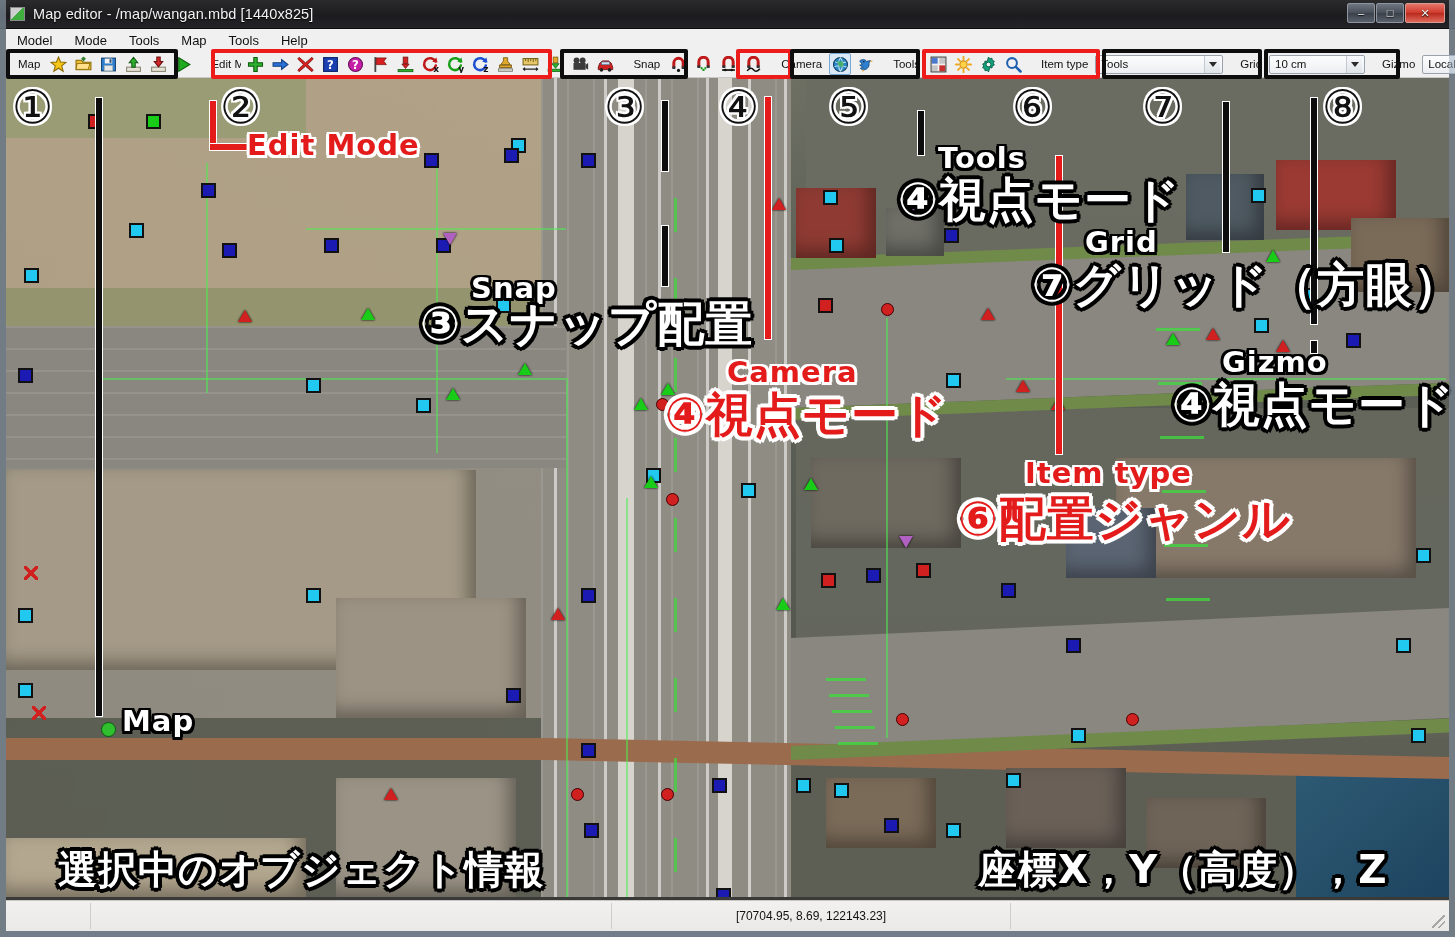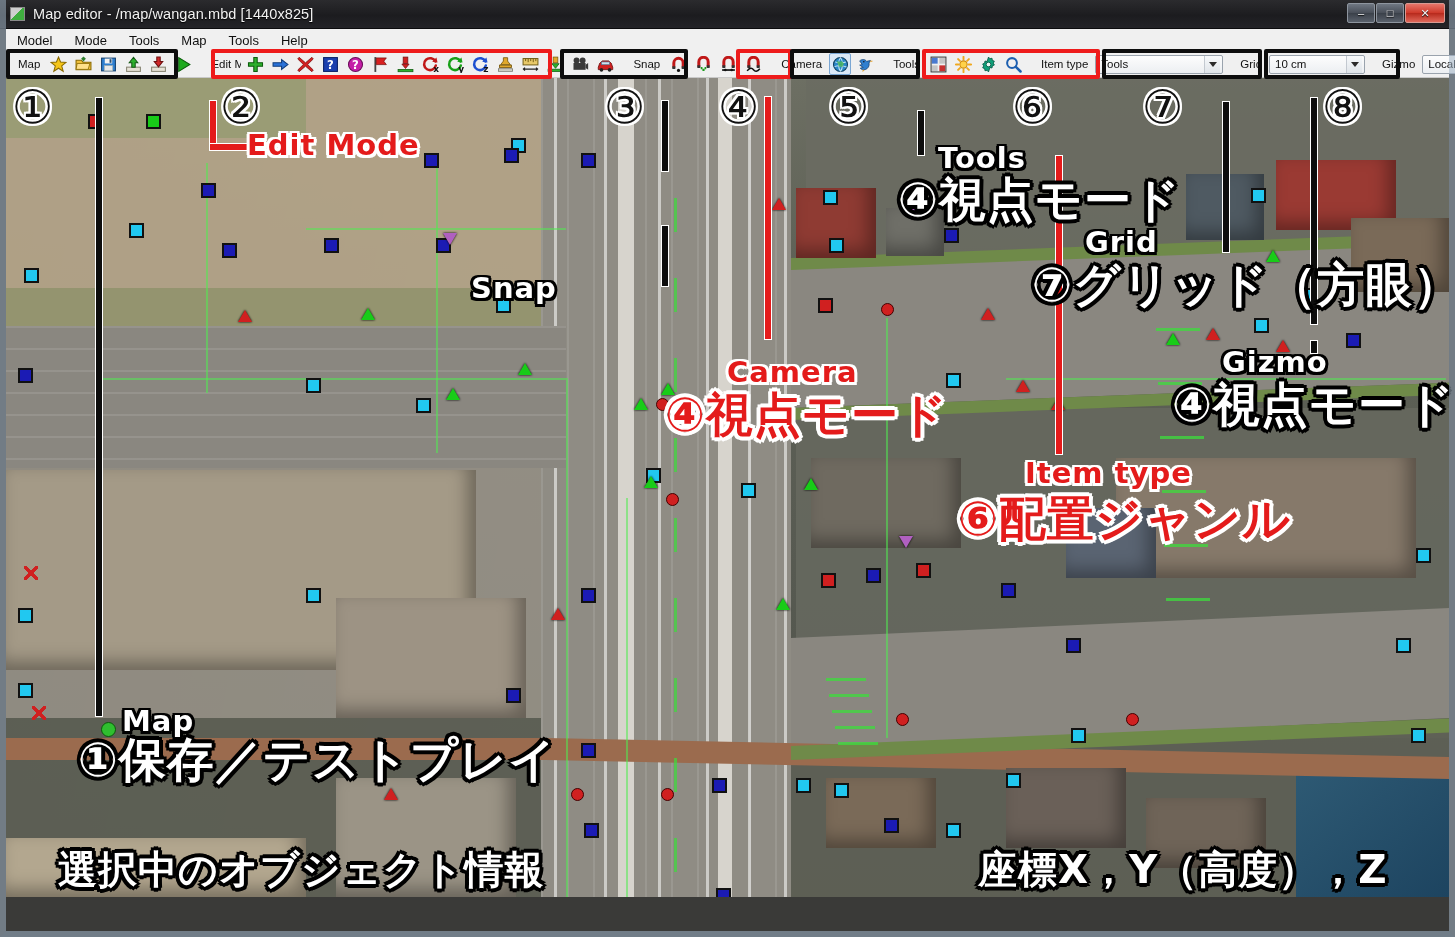--- a/index.html
+++ b/index.html
@@ -632,20 +632,34 @@
 
     <div class="tgroup">
       <span class="tlabel">Gizmo</span>
       <div class="combo" style="width:82px;">
         <span>Local</span>
 
       </div>
     </div>
   </div>
 
+  <div class="statusbar">
+    <div class="sb-cell" style="width:84px;"></div>
+    <div class="sb-sep"></div>
+    <div class="sb-cell" style="width:520px;">
+      <span class="sb-text"></span>
+    </div>
+    <div class="sb-sep"></div>
+    <div class="sb-cell" style="width:398px;justify-content:center;">
+      <span class="sb-text">[70704.95, 8.69, 122143.23]</span>
+    </div>
+    <div class="sb-sep"></div>
+    <div class="sb-cell" style="flex:1;"></div>
+    <div class="sb-grip"></div>
+  </div>
 
   <div class="win-frame"></div>
 
   <div class="overlay">
 
     <div class="hilite black" style="left:6px;  top:49px;  width:172px; height:30px;"></div>
     <div class="hilite red" style="left:211px;top:49px;  width:341px; height:30px;"></div>
     <div class="hilite black" style="left:560px;top:49px;  width:128px; height:30px;"></div>
     <div class="hilite red" style="left:736px;top:49px;  width:56px;  height:30px;"></div>
     <div class="hilite black" style="left:790px;top:49px;  width:130px; height:30px;"></div>
@@ -670,37 +684,37 @@
     <div class="ov circnum" style="left:604px; top:84px;">③</div>
     <div class="ov circnum" style="left:718px; top:84px;">④</div>
     <div class="ov circnum" style="left:828px; top:84px;">⑤</div>
     <div class="ov circnum" style="left:1012px;top:84px;">⑥</div>
     <div class="ov circnum" style="left:1142px;top:84px;">⑦</div>
     <div class="ov circnum" style="left:1322px;top:84px;">⑧</div>
 
     <div class="ov lbl en-r" style="left:247px; top:131px;">Edit Mode</div>
 
     <div class="ov lbl en-w" style="left:471px; top:274px;">Snap</div>
+    <div class="ov lbl jp-w" style="left:420px; top:300px;">③スナップ配置</div>
 
     <div class="ov lbl en-r" style="left:727px; top:358px;">Camera</div>
     <div class="ov lbl jp-r" style="left:665px; top:391px;">④視点モード</div>
 
     <div class="ov lbl en-w" style="left:938px; top:144px;">Tools</div>
     <div class="ov lbl jp-w" style="left:898px; top:176px;">④視点モード</div>
 
     <div class="ov lbl en-w" style="left:1085px;top:228px;">Grid</div>
     <div class="ov lbl jp-w" style="left:1032px;top:261px;">⑦グリッド（方眼）</div>
 
     <div class="ov lbl en-w" style="left:1222px;top:348px;">Gizmo</div>
     <div class="ov lbl jp-w" style="left:1172px;top:381px;">④視点モード</div>
 
     <div class="ov lbl en-r" style="left:1025px;top:459px;">Item type</div>
     <div class="ov lbl jp-r" style="left:958px; top:495px;">⑥配置ジャンル</div>
 
     <div class="ov dot" style="left:101px;top:722px;width:13px;height:13px;background:#2fbf2f;border:1px solid #0a5a0a;"></div>
     <div class="ov lbl en-w" style="left:122px; top:707px;">Map</div>
-    <div class="ov lbl jp-w" style="left:78px;  top:736px;">①保存／テストプレイ</div>
 
     <div class="ov lbl jp-w sm" style="left:978px;top:850px;">座標X，Y（高度），Z</div>
     <div class="ov lbl jp-w sm" style="left:58px; top:850px;">選択中のオブジェクト情報</div>
   </div>
 
 </div>
 
 </body></html>

